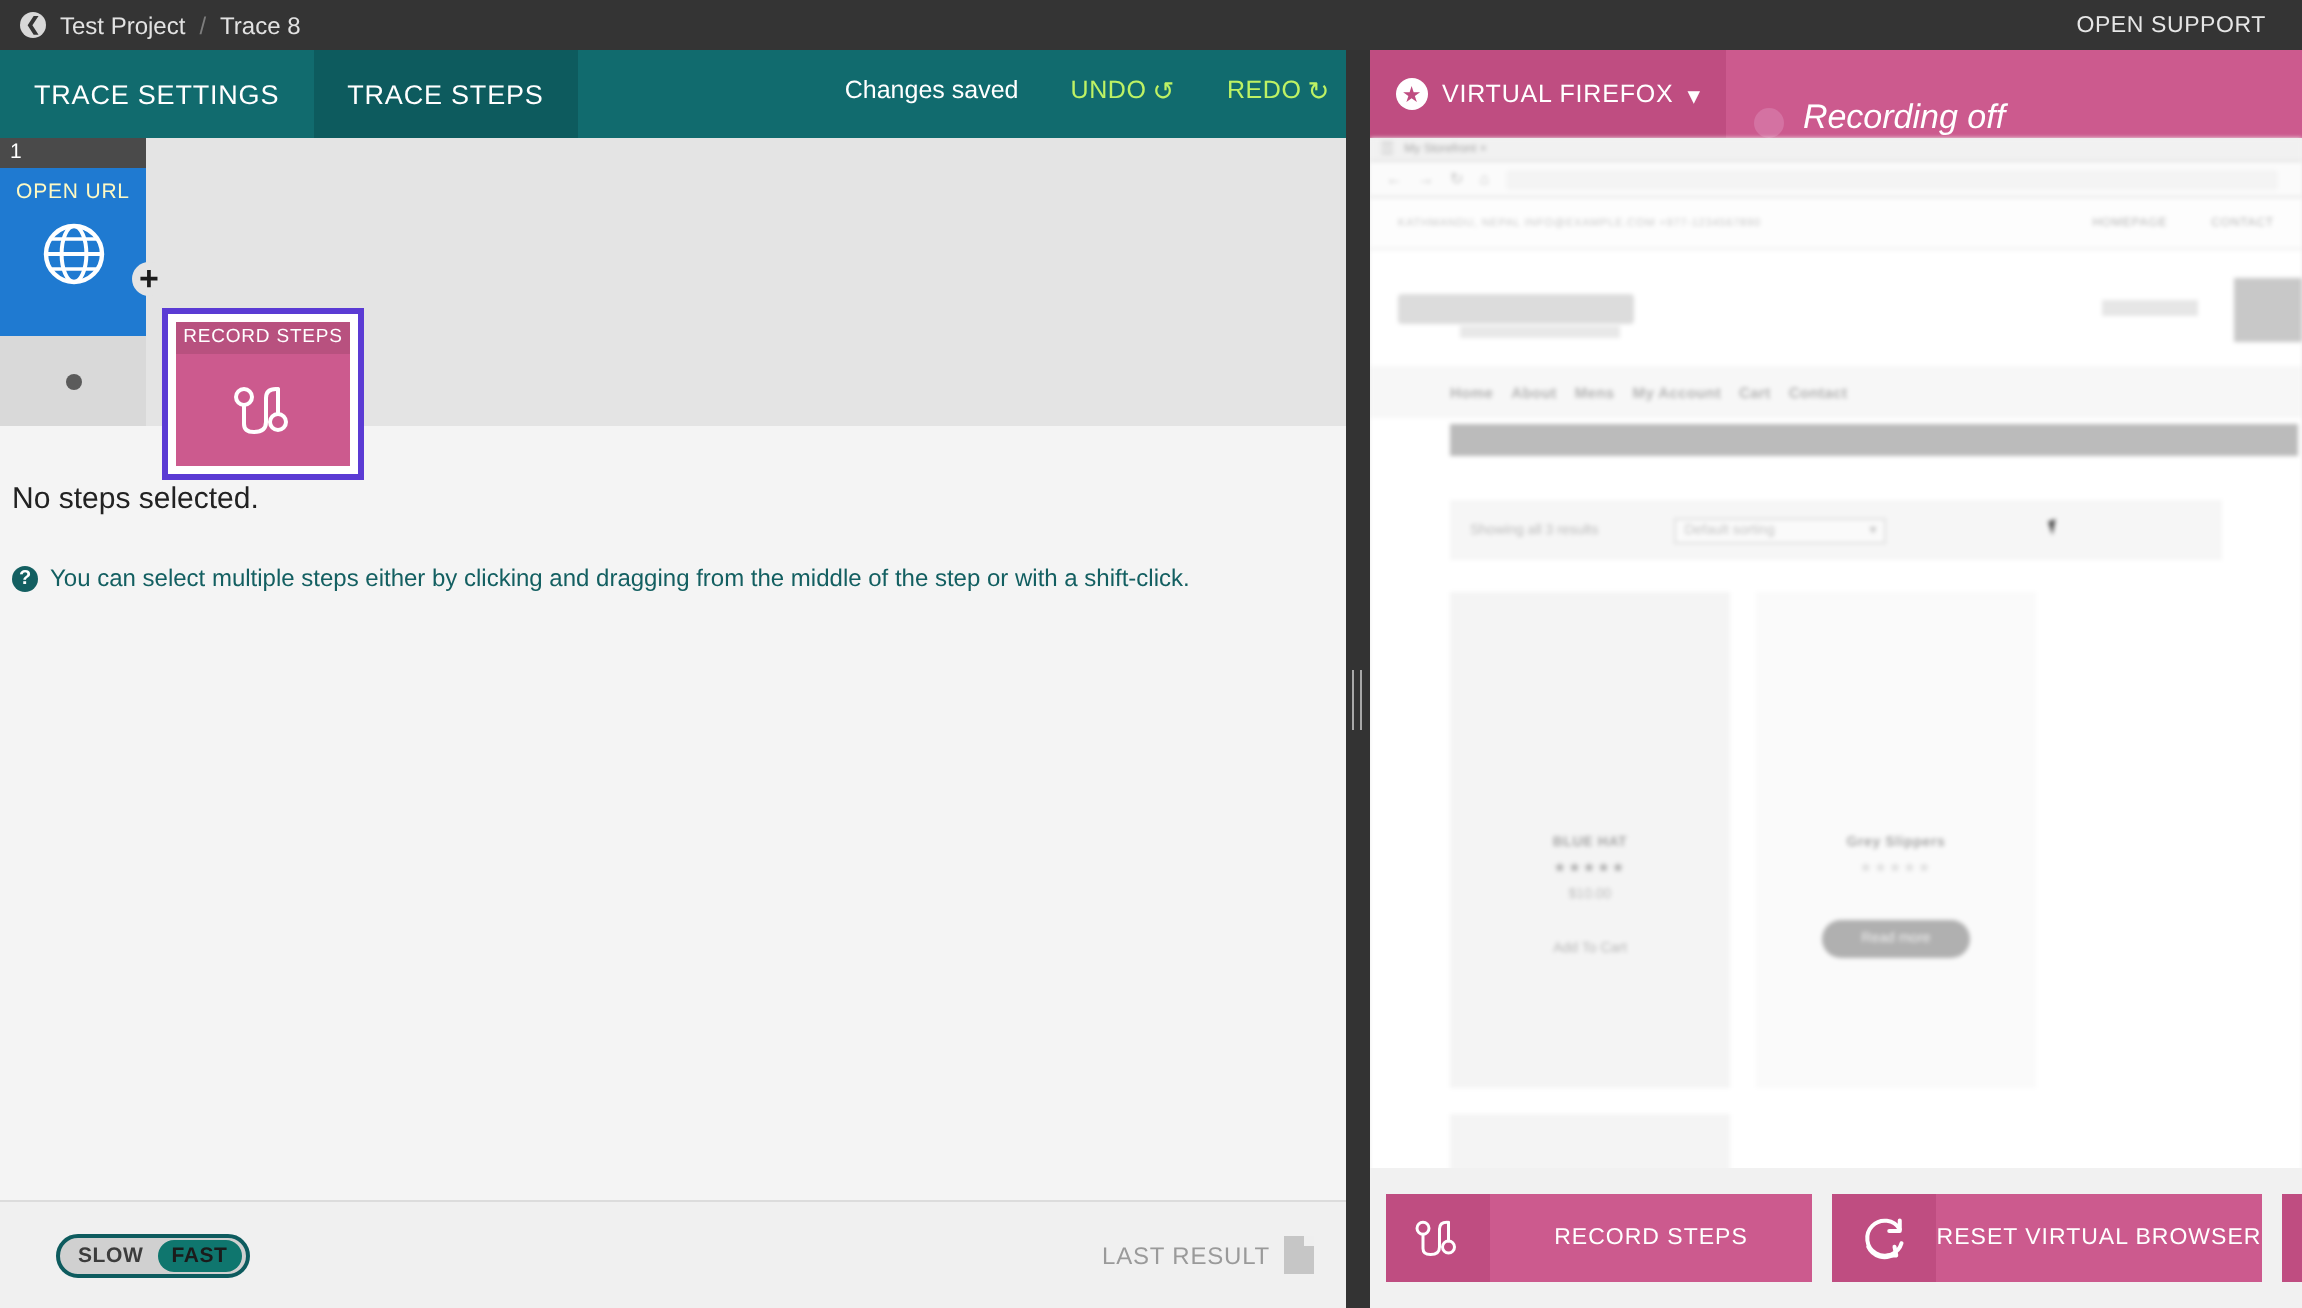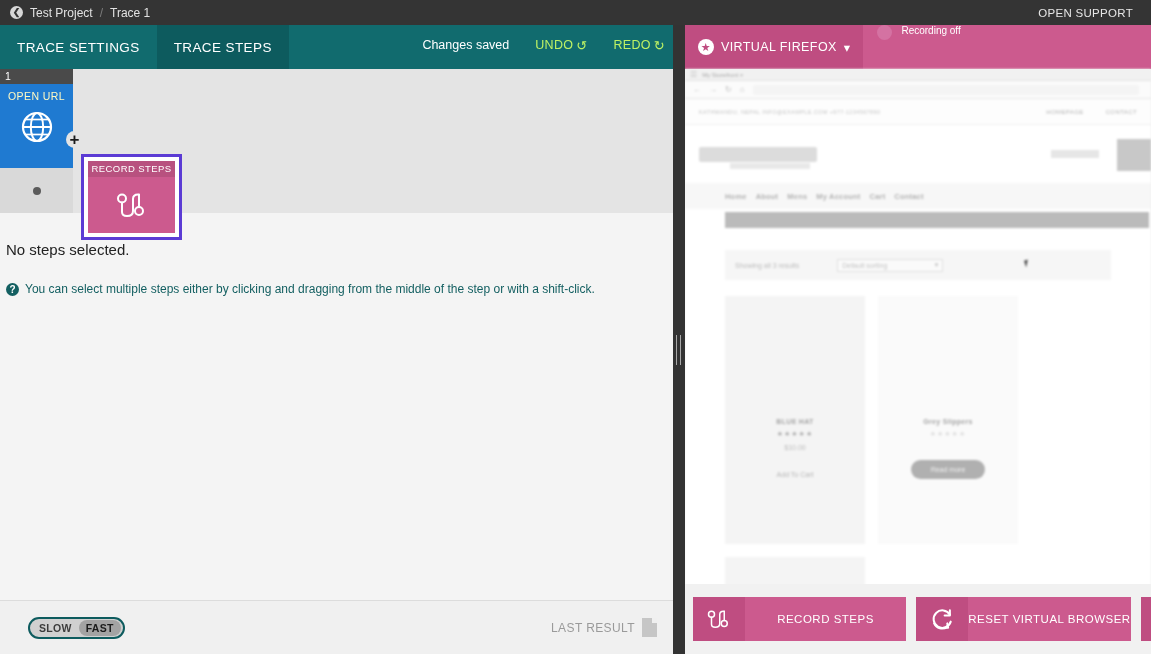--- a/index.html
+++ b/index.html
@@ -148,21 +148,21 @@
   .speed-toggle {
     margin-left: 16px; height: 22px; border-radius: 11px;
     border: 2px solid #0d5b5e; background: #d0d0d0;
     display: flex; align-items: center; padding: 0 2px;
   }
   .speed-toggle .opt {
     font-size: 10.5px; font-weight: bold; color: #3c3c3c;
     padding: 0 7px; letter-spacing: .3px;
   }
   .speed-toggle .opt.on {
-    background: #a3a3a3; border-radius: 9px; height: 16px;
+    background: #0f766e; border-radius: 9px; height: 16px;
     display: flex; align-items: center; color: #1b1b1b;
   }
   .last-result {
     margin-left: auto; display: flex; align-items: center; gap: 7px;
     color: #9a9a9a; font-size: 12px; letter-spacing: .4px; padding-right: 4px;
   }
   .doc-ico {
     width: 15px; height: 19px; background: #c6c6c6; position: relative;
   }
   .doc-ico::after {
@@ -196,22 +196,23 @@
   .vb-ff {
     display: flex; align-items: center; gap: 7px;
     background: #bf4d81; padding: 0 13px; font-size: 12.5px; letter-spacing: .4px;
   }
   .ff-ico {
     width: 16px; height: 16px; border-radius: 50%; background: #fff;
     display: inline-flex; align-items: center; justify-content: center;
     color: #bf4d81; font-size: 11px;
   }
   .vb-rec {
-    display: flex; align-items: flex-start; gap: 9px; padding: 0 14px;
-    font-size: 10px;
+    display: flex; align-items: flex-end; gap: 9px; padding: 0 14px;
+    font-size: 17px;
+    font-style: italic;
   }
   .rec-dot {
     width: 15px; height: 15px; border-radius: 50%;
     background: #d472a2;
   }
 
   
   .viewport {
     position: absolute; left: 0; top: 44px; width: 466px; height: 540px;
     background: #ffffff; overflow: hidden;
@@ -311,21 +312,21 @@
 </style>
 </head>
 <body>
 
 <div id="app">
 
   <div class="topbar">
     <span class="back-circle">❮</span>
     <span class="crumb-link">Test Project</span>
     <span class="crumb-sep">/</span>
-    <span class="crumb-current">Trace 1</span>
+    <span class="crumb-current">Trace 8</span>
     <span class="support-link">OPEN SUPPORT</span>
   </div>
 
   <div class="left-panel">
 
     <div class="tabbar">
       <div class="tab">
         <span>TRACE SETTINGS</span>
       </div>
       <div class="tab active">

